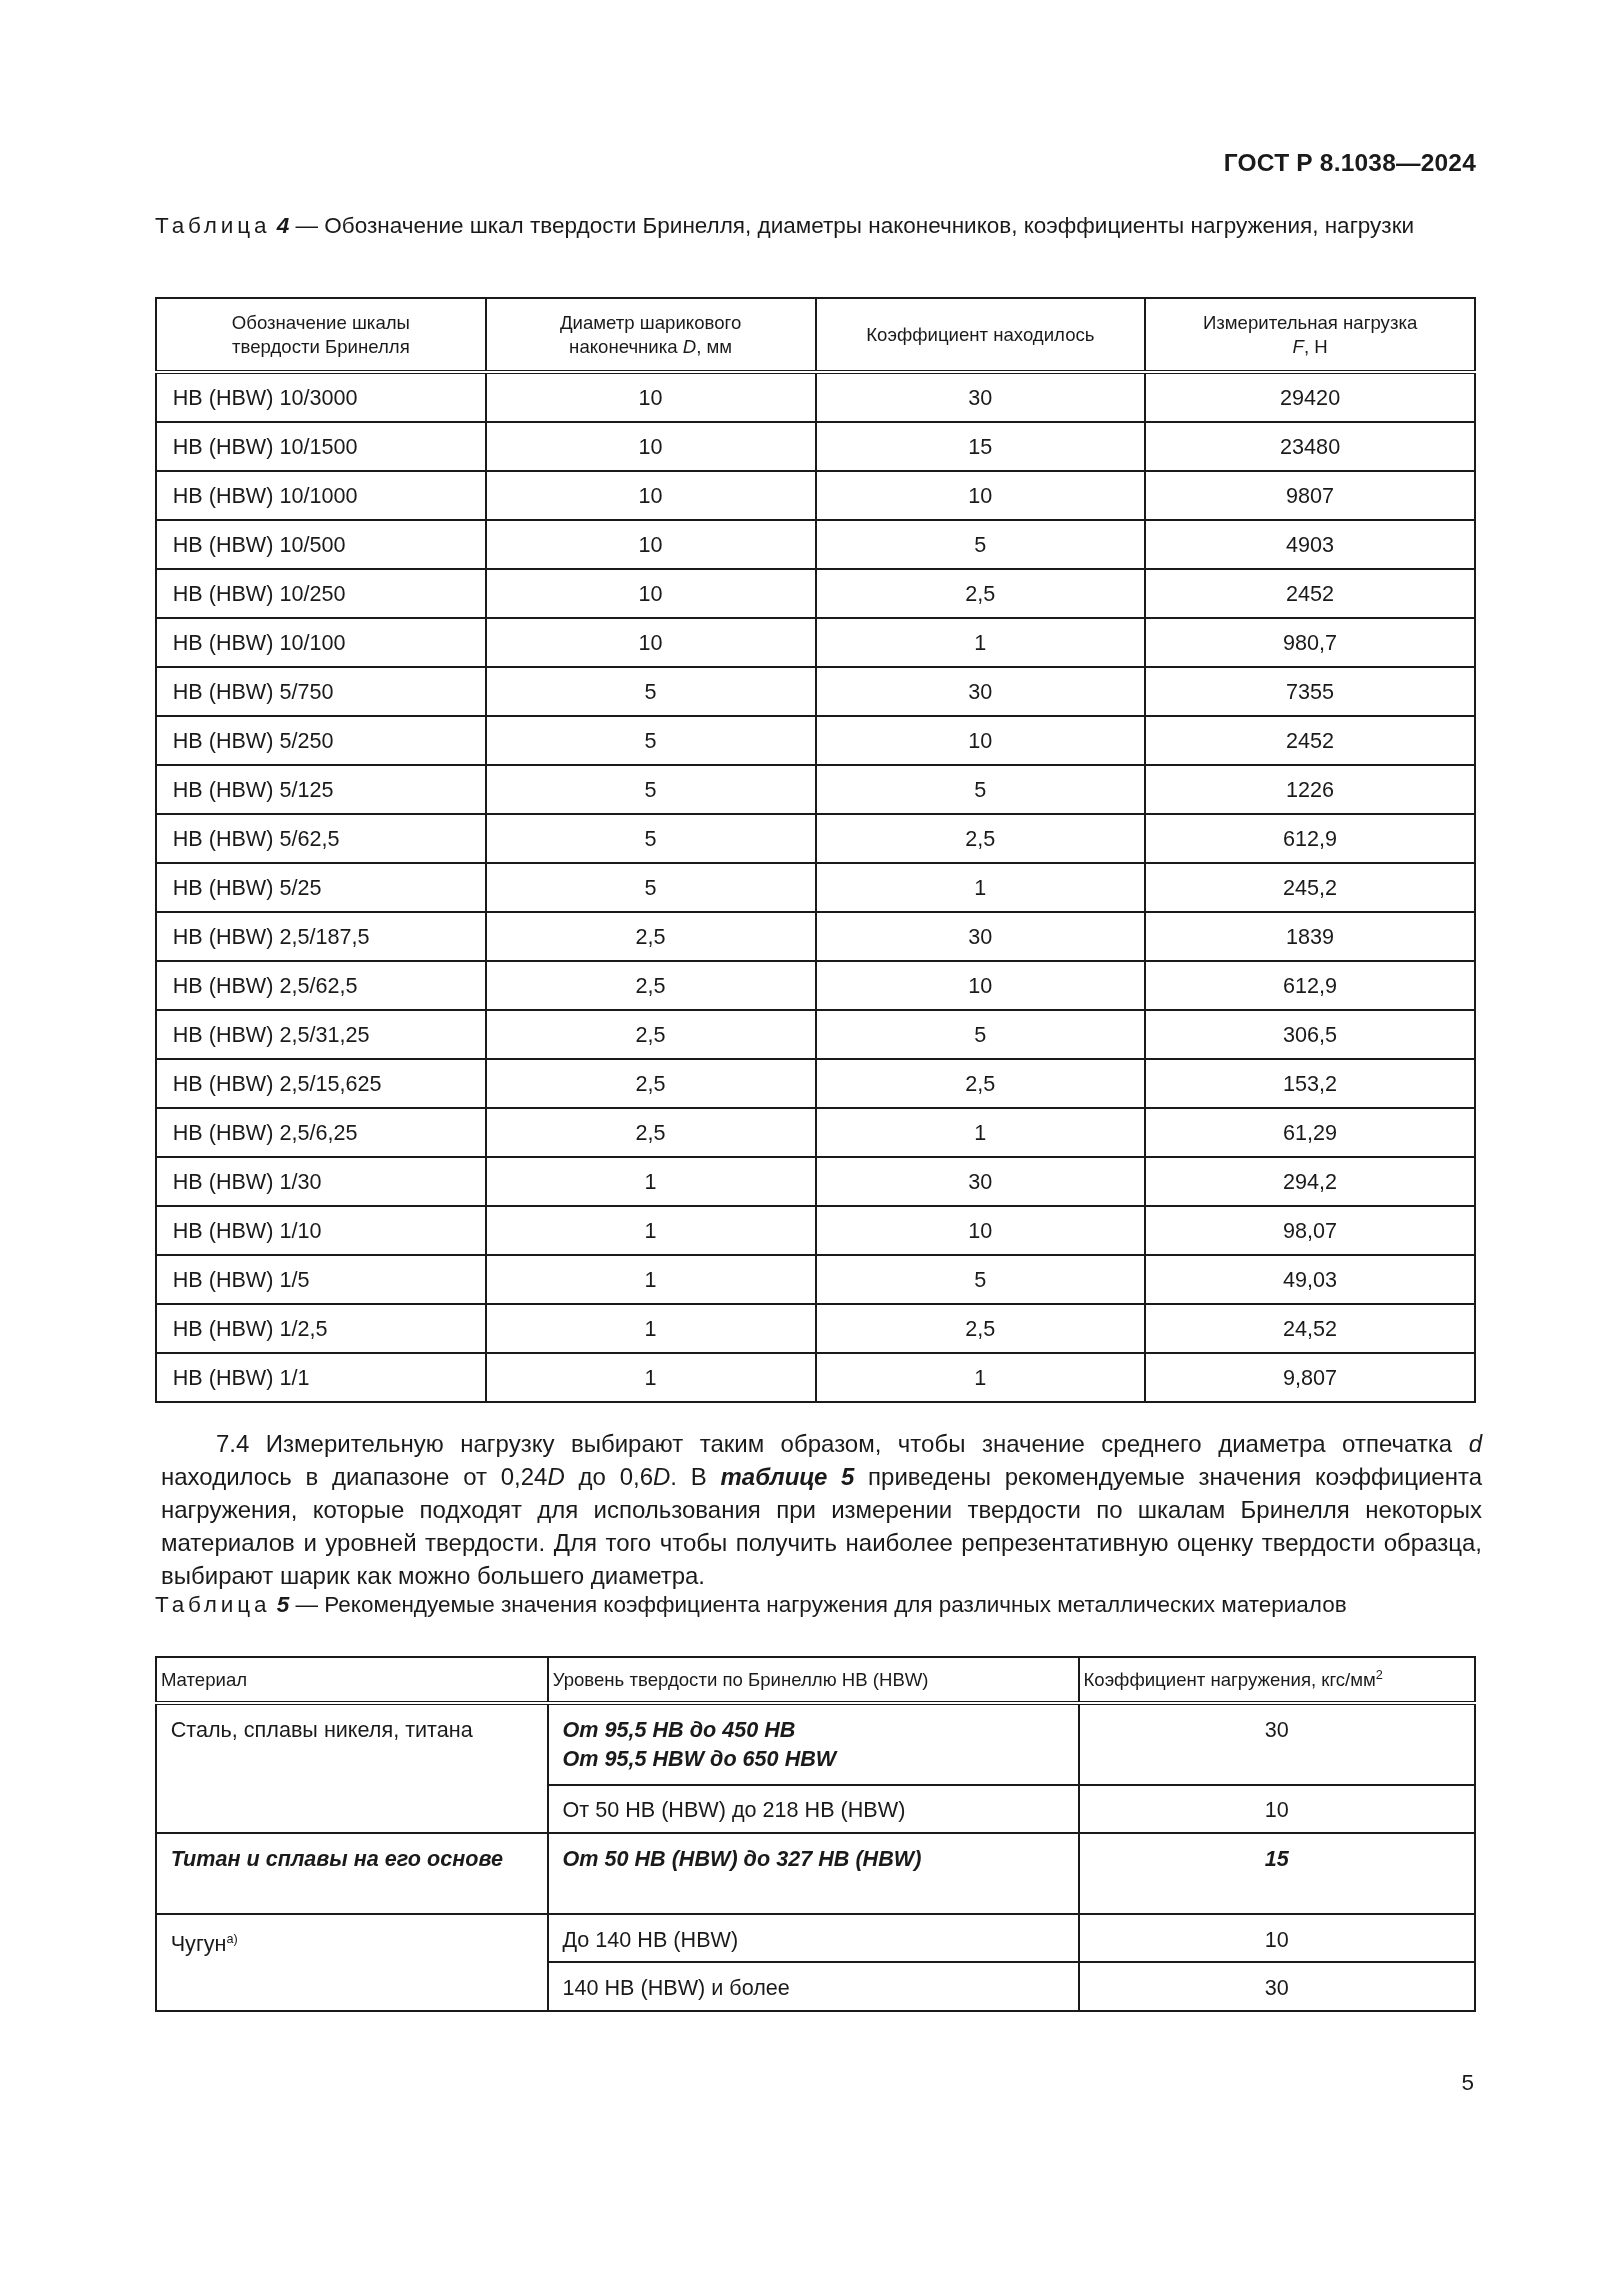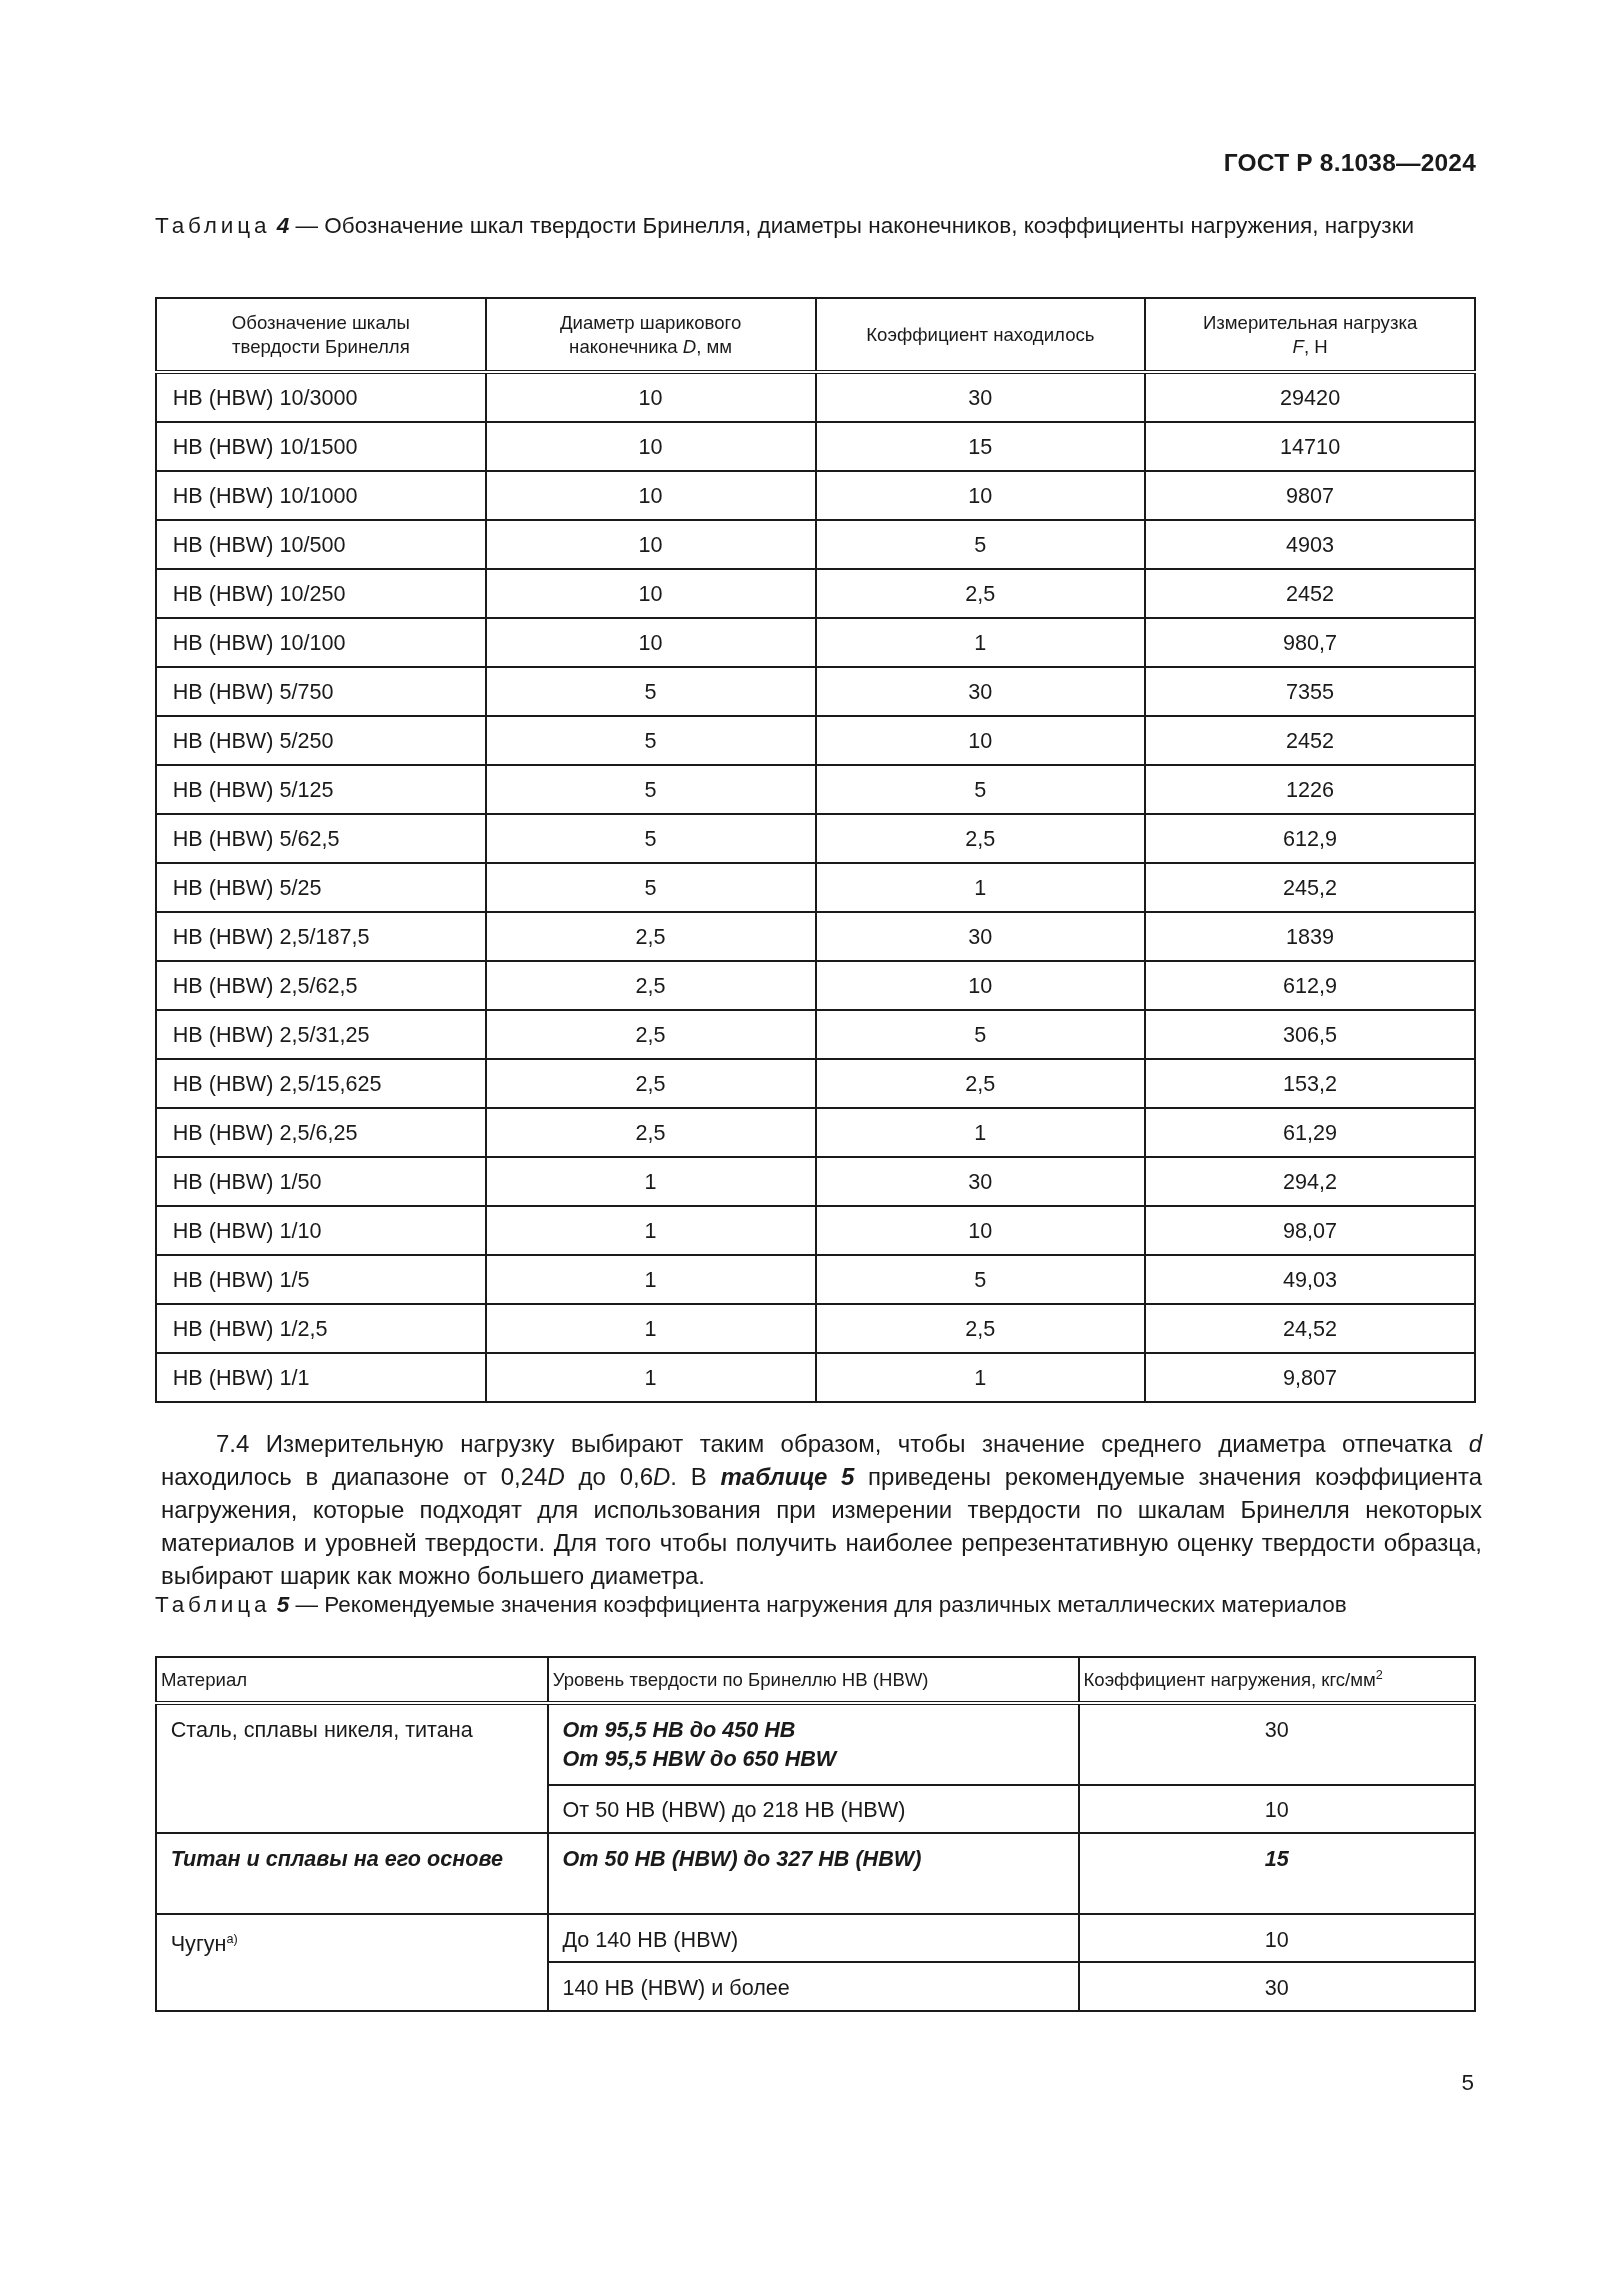--- a/index.html
+++ b/index.html
@@ -63,21 +63,21 @@
         <tr class="r">
           <td>HB (HBW) 10/3000</td>
           <td class="c">10</td>
           <td class="c">30</td>
           <td class="c">29420</td>
         </tr>
         <tr class="r">
           <td>HB (HBW) 10/1500</td>
           <td class="c">10</td>
           <td class="c">15</td>
-          <td class="c">14710</td>
+          <td class="c">23480</td>
         </tr>
         <tr class="r">
           <td>HB (HBW) 10/1000</td>
           <td class="c">10</td>
           <td class="c">10</td>
           <td class="c">9807</td>
         </tr>
         <tr class="r">
           <td>HB (HBW) 10/500</td>
           <td class="c">10</td>
@@ -150,21 +150,21 @@
           <td class="c">2,5</td>
           <td class="c">153,2</td>
         </tr>
         <tr class="r">
           <td>HB (HBW) 2,5/6,25</td>
           <td class="c">2,5</td>
           <td class="c">1</td>
           <td class="c">61,29</td>
         </tr>
         <tr class="r">
-          <td>HB (HBW) 1/50</td>
+          <td>HB (HBW) 1/30</td>
           <td class="c">1</td>
           <td class="c">30</td>
           <td class="c">294,2</td>
         </tr>
         <tr class="r">
           <td>HB (HBW) 1/10</td>
           <td class="c">1</td>
           <td class="c">10</td>
           <td class="c">98,07</td>
         </tr>

